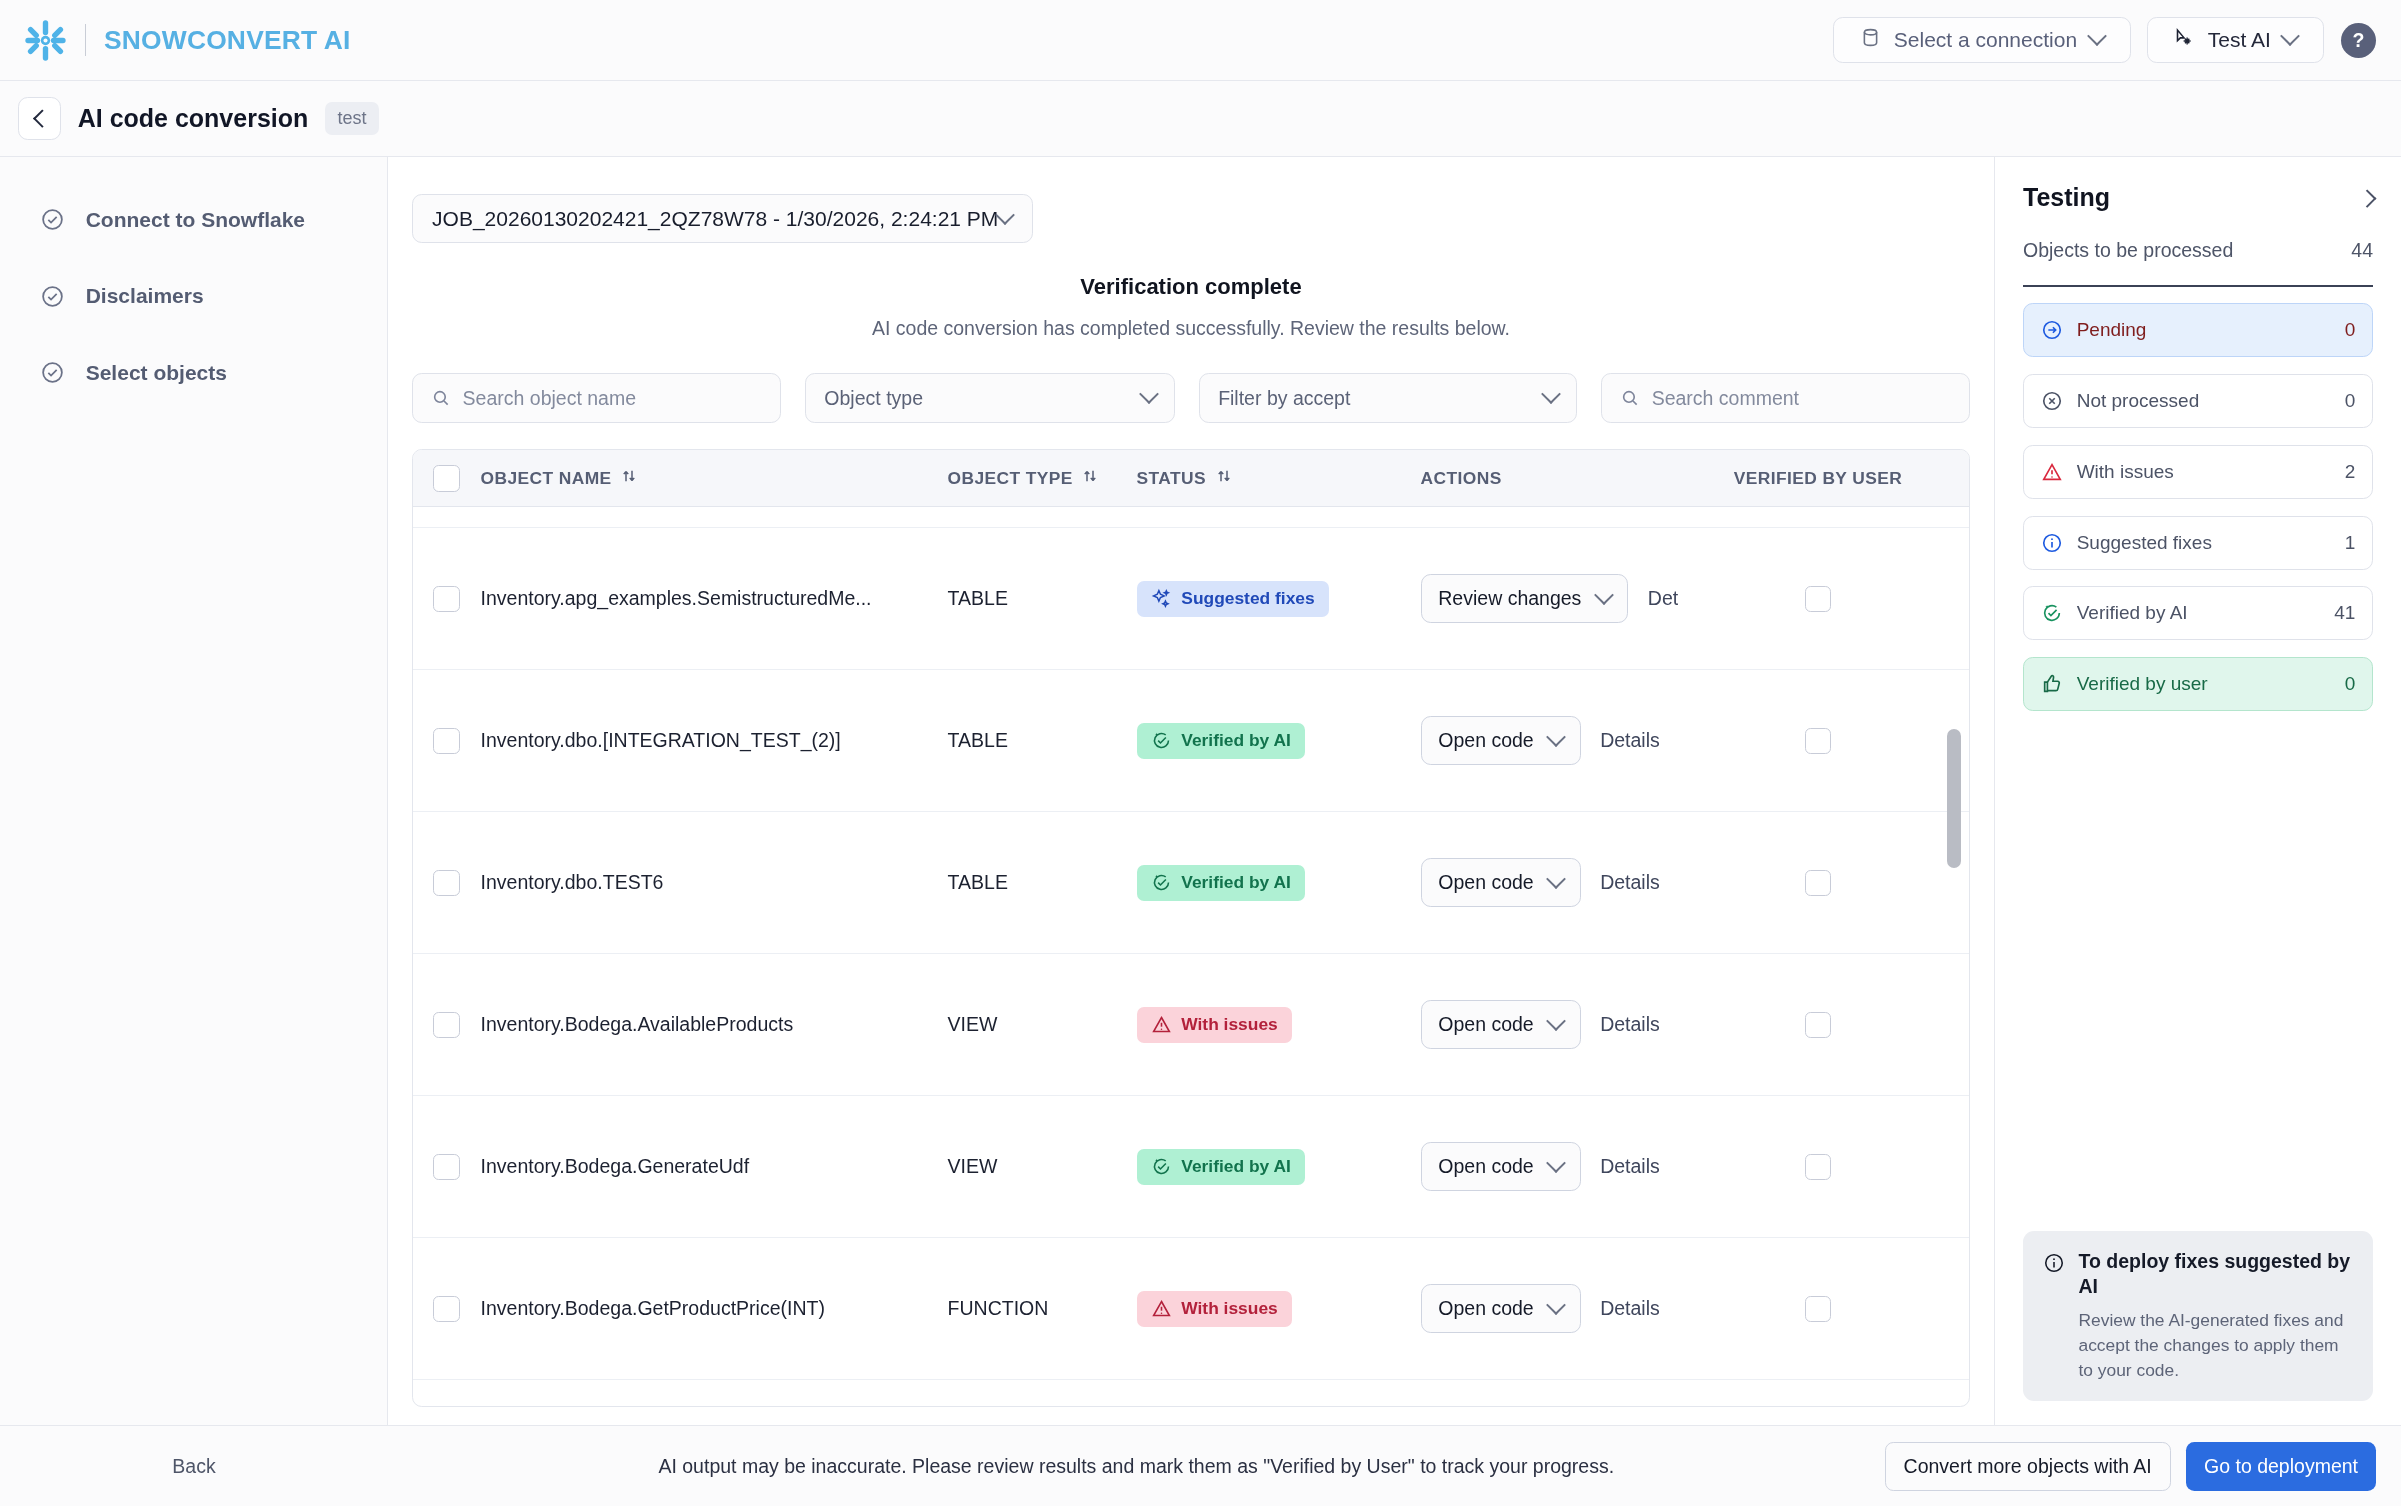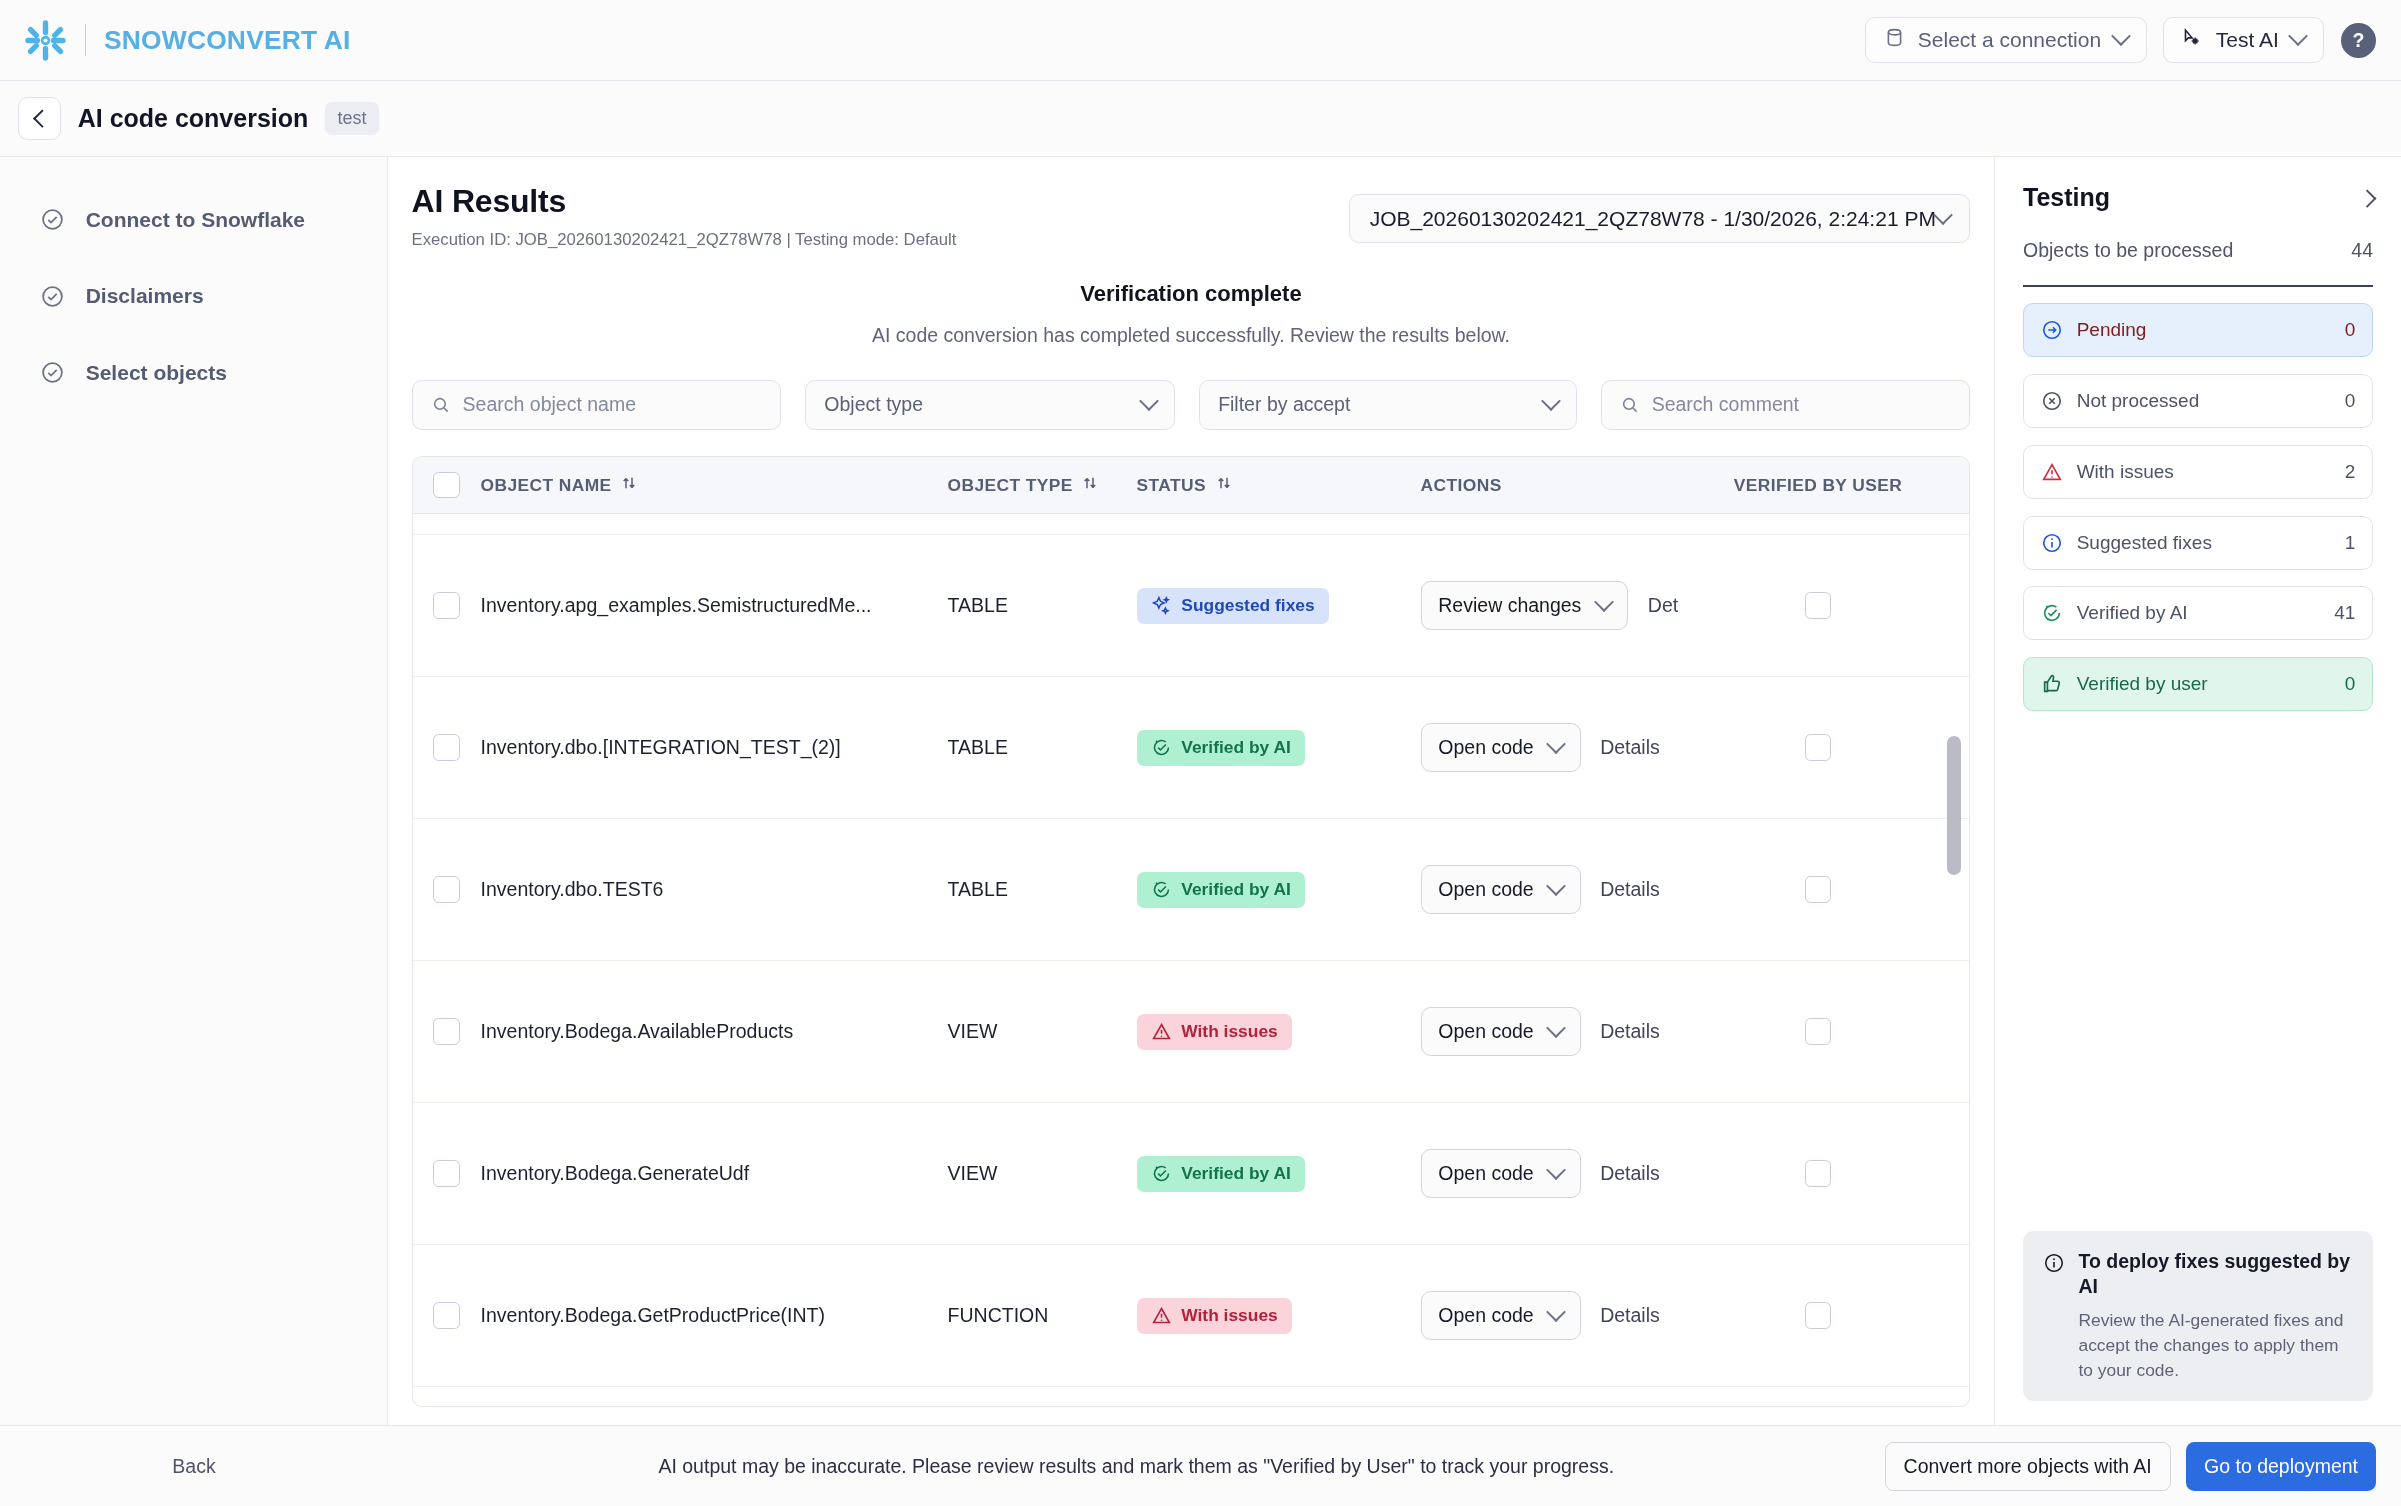--- a/index.html
+++ b/index.html
@@ -24,21 +24,21 @@
   .sf-logo { width: 43px; height: 43px; }
   .brand-divider { width: 1.4px; height: 32px; background: #c9cdd6; }
   .brand-name {
     font-size: 26.4px; font-weight: 800; letter-spacing: 0.2px;
     color: #56b0e3;
   }
   .topbar-right { display: flex; align-items: center; gap: 16.7px; }
   .pill-btn {
     height: 46px; border: 1.4px solid #dfe2ea; border-radius: 9.7px;
     background: #fdfdfe; display: flex; align-items: center; gap: 12.5px;
-    padding: 0 18px; font-size: 21px; color: #59607a; cursor: pointer;
+    padding: 0 26px; font-size: 21px; color: #59607a; cursor: pointer;
   }
   .pill-btn .lbl { white-space: nowrap; }
   .pill-btn.dark-text .lbl { color: #24283a; }
   .chev {
     width: 14px; height: 14px; border-right: 2.1px solid #6a7183; border-bottom: 2.1px solid #6a7183;
     transform: rotate(45deg) translate(-2.8px,-2.8px);
   }
   .help-badge {
     width: 35px; height: 35px; border-radius: 50%;
     background: #59607a; color: #fff;
@@ -320,24 +320,20 @@
               <path d="M8 12.3l2.6 2.6L16 9.5"></path>
           </svg>
         </span>
         <span>Select objects</span>
       </div>
       <div style="height:19.5px"></div>
     </div>
 
     <div class="main">
       <div class="main-head">
-        <div>
-          <div class="page-title">AI Results</div>
-          <div class="exec-line">Execution ID: JOB_20260130202421_2QZ78W78 | Testing mode: Default</div>
-        </div>
         <div class="job-select">
           <span>JOB_20260130202421_2QZ78W78 - 1/30/2026, 2:24:21 PM</span>
           <span class="chev"></span>
         </div>
       </div>
 
       <div class="verif-title">Verification complete</div>
       <div class="verif-sub">AI code conversion has completed successfully. Review the results below.</div>
 
       <div class="filters">

